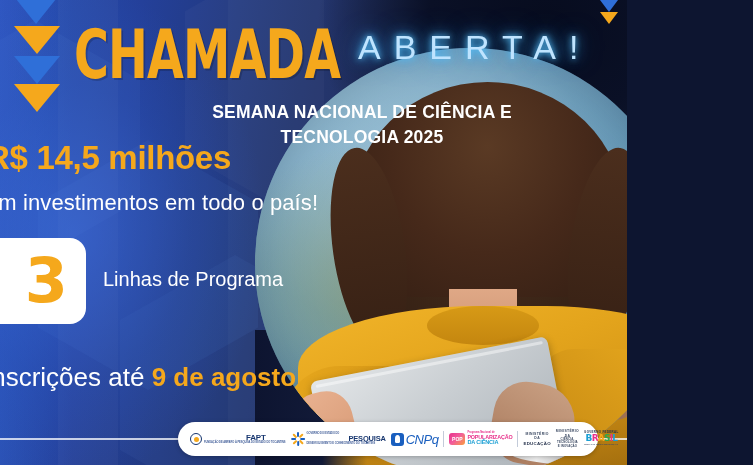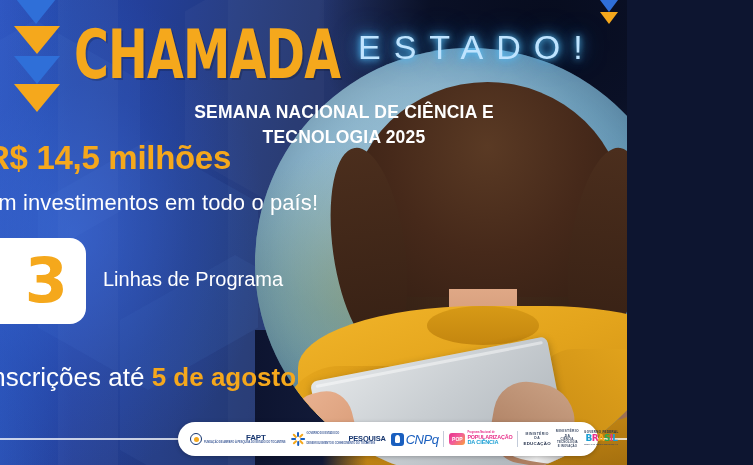--- a/index.html
+++ b/index.html
@@ -205,21 +205,21 @@
   }
   .aberta{
     position:absolute; left:358px; top:28px;
     font-family:"Liberation Sans", sans-serif;
     font-size:34px; font-weight:400; letter-spacing:13px;
     color:#bfe4ff;
     text-shadow:0 0 6px #5bc8ff, 0 0 14px #3aa8ef, 0 0 26px rgba(50,150,240,.75);
     white-space:nowrap;
   }
   .subtitle{
-    position:absolute; left:179px; top:100px; width:330px;
+    position:absolute; left:197px; top:100px; width:330px;
     text-align:center; color:#ffffff;
     font-size:17.5px; font-weight:700; line-height:1.42;
     letter-spacing:.2px;
   }
   .valor{
     position:absolute; left:-14px; top:139px;
     color:#f5a81c; font-size:33px; font-weight:700; letter-spacing:-.3px;
     white-space:nowrap;
   }
   .invest{
@@ -388,35 +388,35 @@
     <div class="tri" style="left:600px; top:12px; border-width:12px 9px 0 9px; border-top-color:#f5a81c;"></div>
   </div>
 
   <div>
     <div class="tri" style="left:686px; top:-4px; border-width:30px 24px 0 24px; border-top-color:#f5a81c;"></div>
     <div class="tri" style="left:686px; top:20px; border-width:30px 24px 0 24px; border-top-color:#2f6fd8;"></div>
     <div class="tri" style="left:686px; top:44px; border-width:30px 24px 0 24px; border-top-color:#f5a81c;"></div>
   </div>
 
   <div class="chamada">CHAMADA</div>
-  <div class="aberta">ESTADO!</div>
+  <div class="aberta">ABERTA!</div>
 
   <div class="subtitle">SEMANA NACIONAL DE CIÊNCIA E TECNOLOGIA 2025</div>
 
   <div class="valor">R$ 14,5 milhões</div>
   <div class="invest">em investimentos  em todo o país!</div>
 
   <div class="card3">
     <span>3</span>
   </div>
   <div class="linhas">Linhas de Programa</div>
 
   <div class="inscricoes">
     <span class="w">Inscrições até</span>
-    <span class="y">5 de agosto</span>
+    <span class="y">9 de agosto</span>
   </div>
 
   <div class="footer-line fl-left"></div>
   <div class="footer-line fl-right"></div>
 
   <div class="footer">
 
     <div class="logo">
       <div class="fapt-mark"></div>
       <div class="logo-txt">

